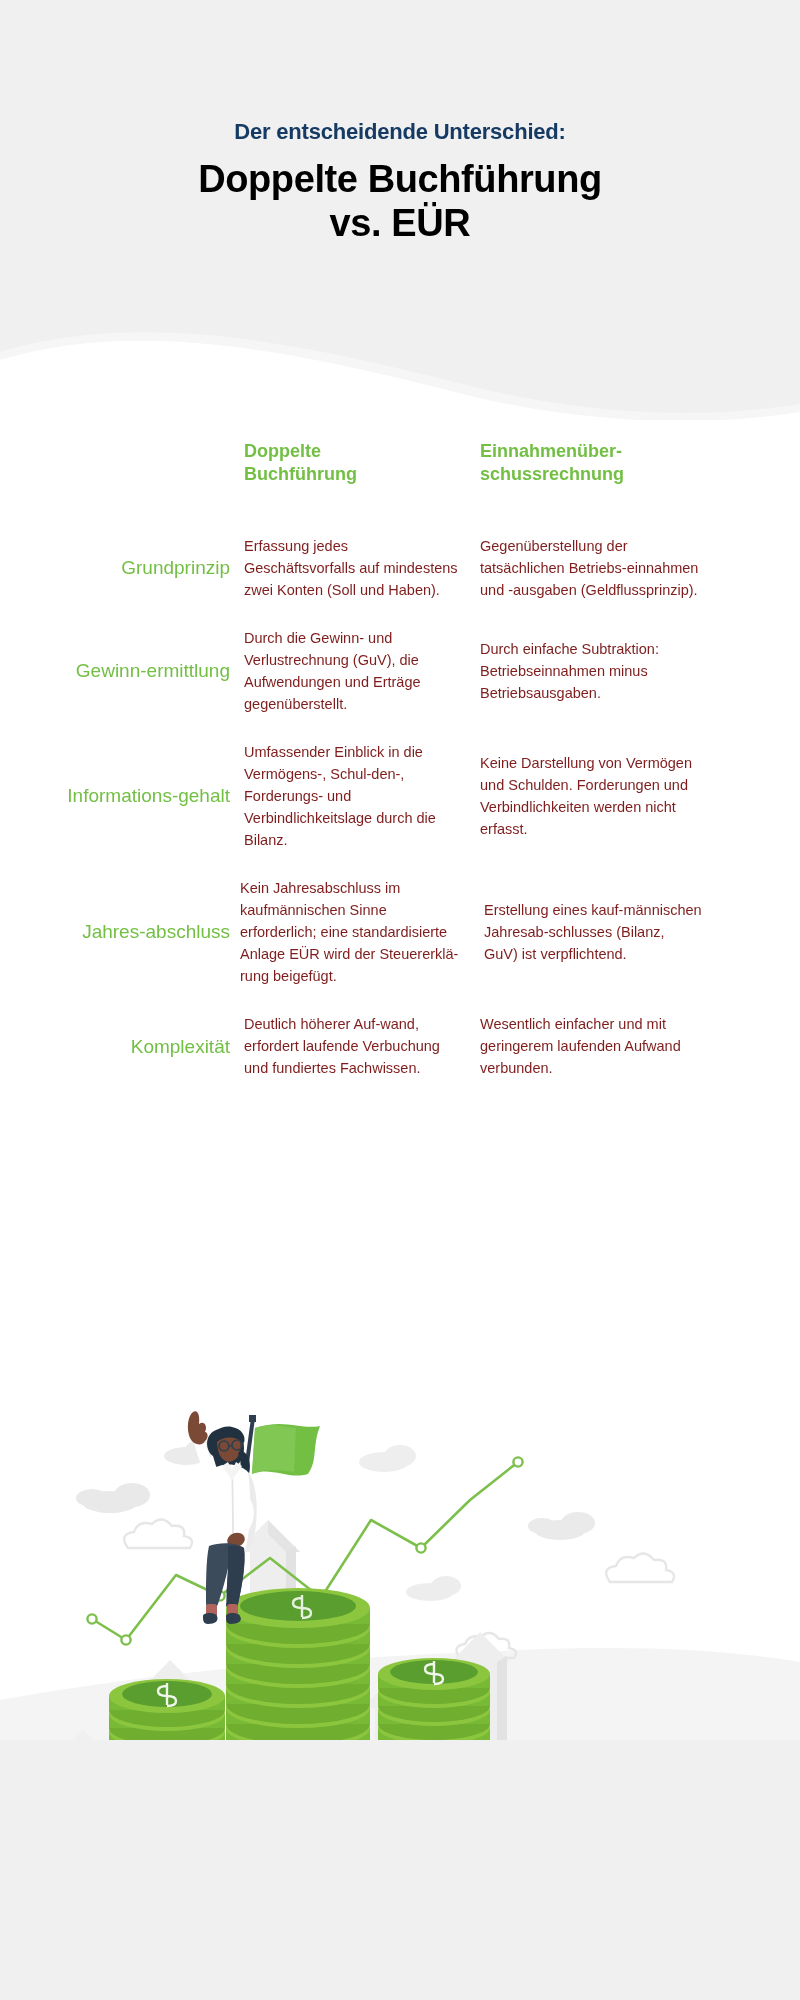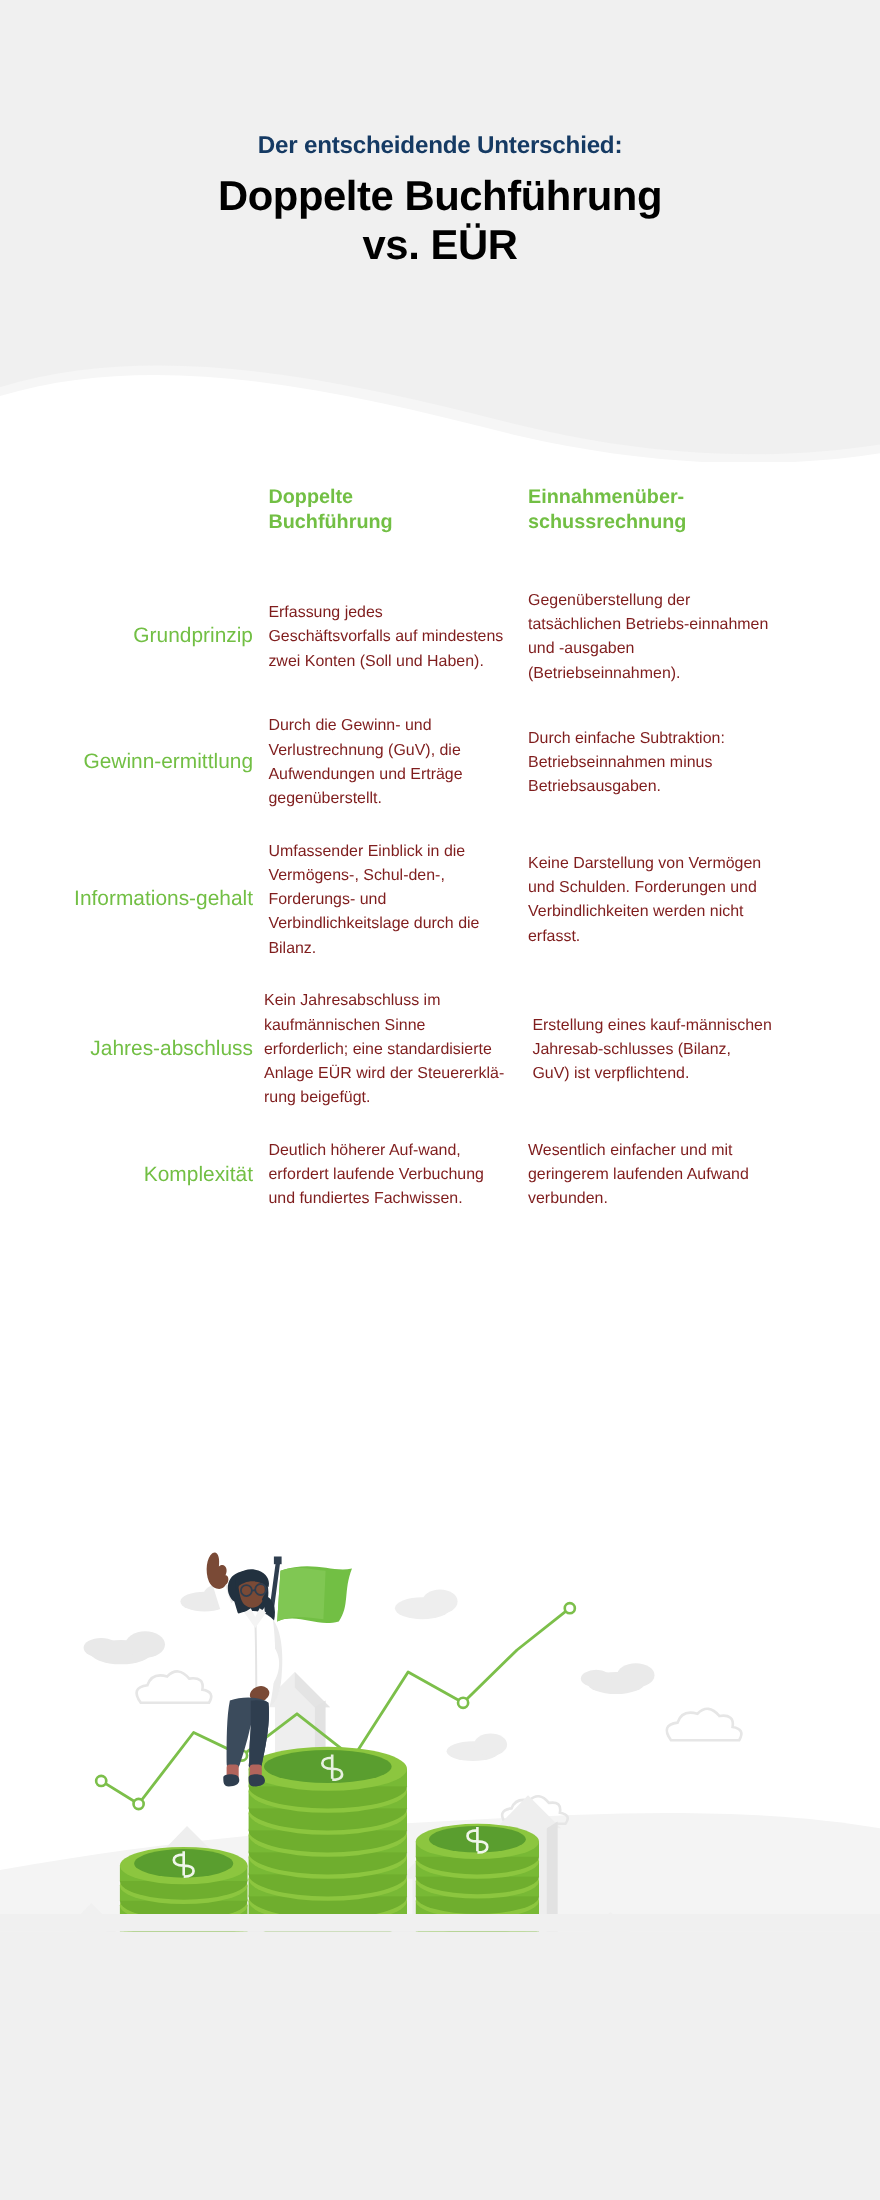--- a/index.html
+++ b/index.html
@@ -198,21 +198,21 @@
       </div>
       <div class="head-cell">
         <div>Einnahmenüber-</div>
         <div>schussrechnung</div>
       </div>
     </div>
 
     <div class="row data-row">
       <div class="col-label">Grundprinzip</div>
       <div class="col-cell first">Erfassung jedes Geschäftsvorfalls auf mindestens zwei Konten (Soll und Haben).</div>
-      <div class="col-cell second">Gegenüberstellung der tatsächlichen Betriebs-einnahmen und -ausgaben (Betriebseinnahmen).</div>
+      <div class="col-cell second">Gegenüberstellung der tatsächlichen Betriebs-einnahmen und -ausgaben (Geldflussprinzip).</div>
     </div>
 
     <div class="row data-row">
       <div class="col-label">Gewinn-ermittlung</div>
       <div class="col-cell first">Durch die Gewinn- und Verlustrechnung (GuV), die Aufwendungen und Erträge gegenüberstellt.</div>
       <div class="col-cell second">Durch einfache Subtraktion: Betriebseinnahmen minus Betriebsausgaben.</div>
     </div>
 
     <div class="row data-row">
       <div class="col-label">Informations-gehalt</div>

